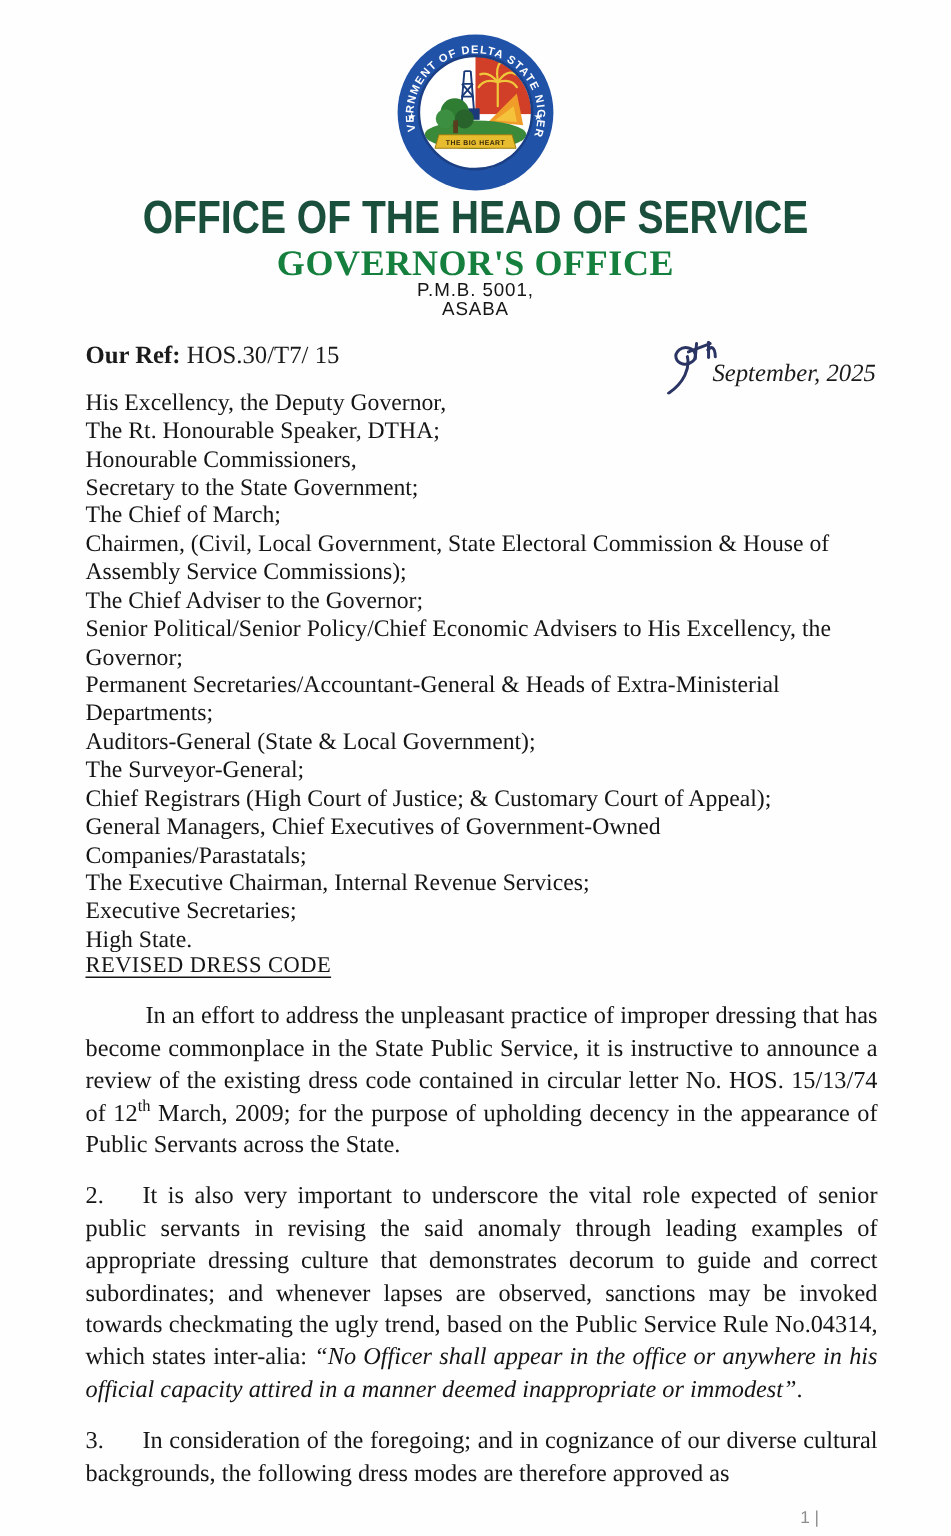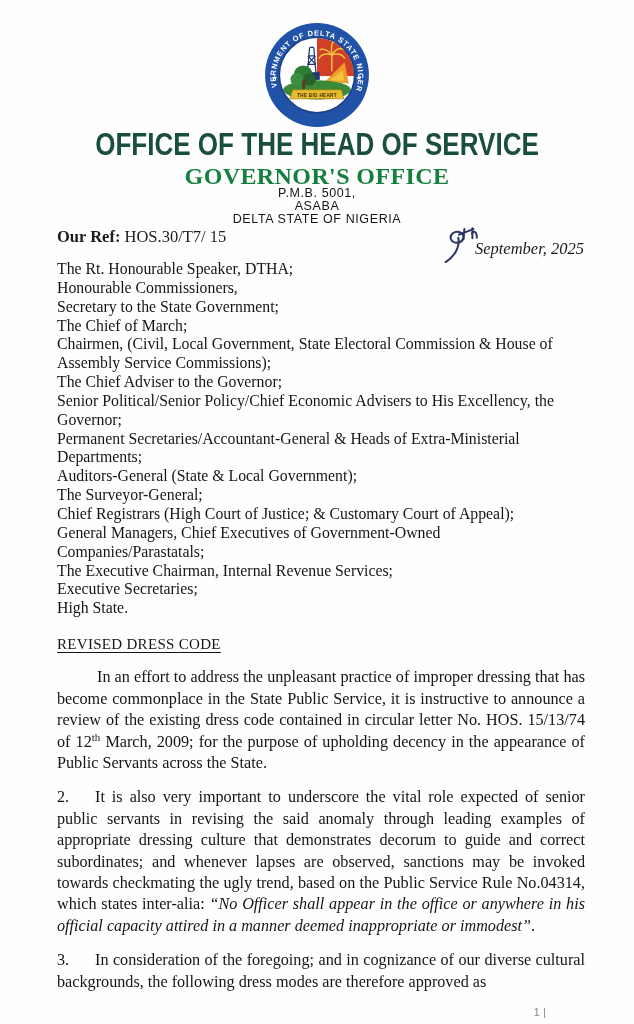--- a/index.html
+++ b/index.html
@@ -107,21 +107,20 @@
     </text>
     <text x="7" y="55" font-size="6.5" fill="#ffffff">★</text>
     <text x="86.5" y="55" font-size="6.5" fill="#ffffff">★</text>
   </svg>
 
   <div class="office-title">OFFICE OF THE HEAD OF SERVICE</div>
   <div class="gov-office">GOVERNOR'S OFFICE</div>
   <div class="addr">
     <div>P.M.B. 5001,</div>
     <div>ASABA</div>
-    <div>DELTA STATE OF NIGERIA</div>
   </div>
 
   <div class="ref-row">
     <div>
       <span class="ref-label">Our Ref:</span>
       <span>HOS.30/T7/ 15</span>
     </div>
     <div class="date-wrap">
       <svg class="hand-day" width="52" height="36" viewBox="0 0 52 36">
         <g stroke="#2b3563" fill="none" stroke-width="2" stroke-linecap="round" transform="rotate(-6 26 18)">
@@ -131,20 +130,21 @@
           <path d="M30,8 L45,4"></path>
           <path d="M44,3 L43,13"></path>
           <path d="M43,8 C45.5,5.5 48,6.5 47.5,13"></path>
         </g>
       </svg>
       <span class="date-text">September, 2025</span>
     </div>
   </div>
 
   <div class="recipients">
+      <div class="recipient-line">His Excellency, the Deputy Governor,</div>
       <div class="recipient-line">The Rt. Honourable Speaker, DTHA;</div>
       <div class="recipient-line">Honourable Commissioners,</div>
       <div class="recipient-line">Secretary to the State Government;</div>
       <div class="recipient-line">The Chief of March;</div>
       <div class="recipient-line">Chairmen, (Civil, Local Government, State Electoral Commission &amp; House of Assembly Service Commissions);</div>
       <div class="recipient-line">The Chief Adviser to the Governor;</div>
       <div class="recipient-line">Senior Political/Senior Policy/Chief Economic Advisers to His Excellency, the Governor;</div>
       <div class="recipient-line">Permanent Secretaries/Accountant-General &amp; Heads of Extra-Ministerial Departments;</div>
       <div class="recipient-line">Auditors-General (State &amp; Local Government);</div>
       <div class="recipient-line">The Surveyor-General;</div>

